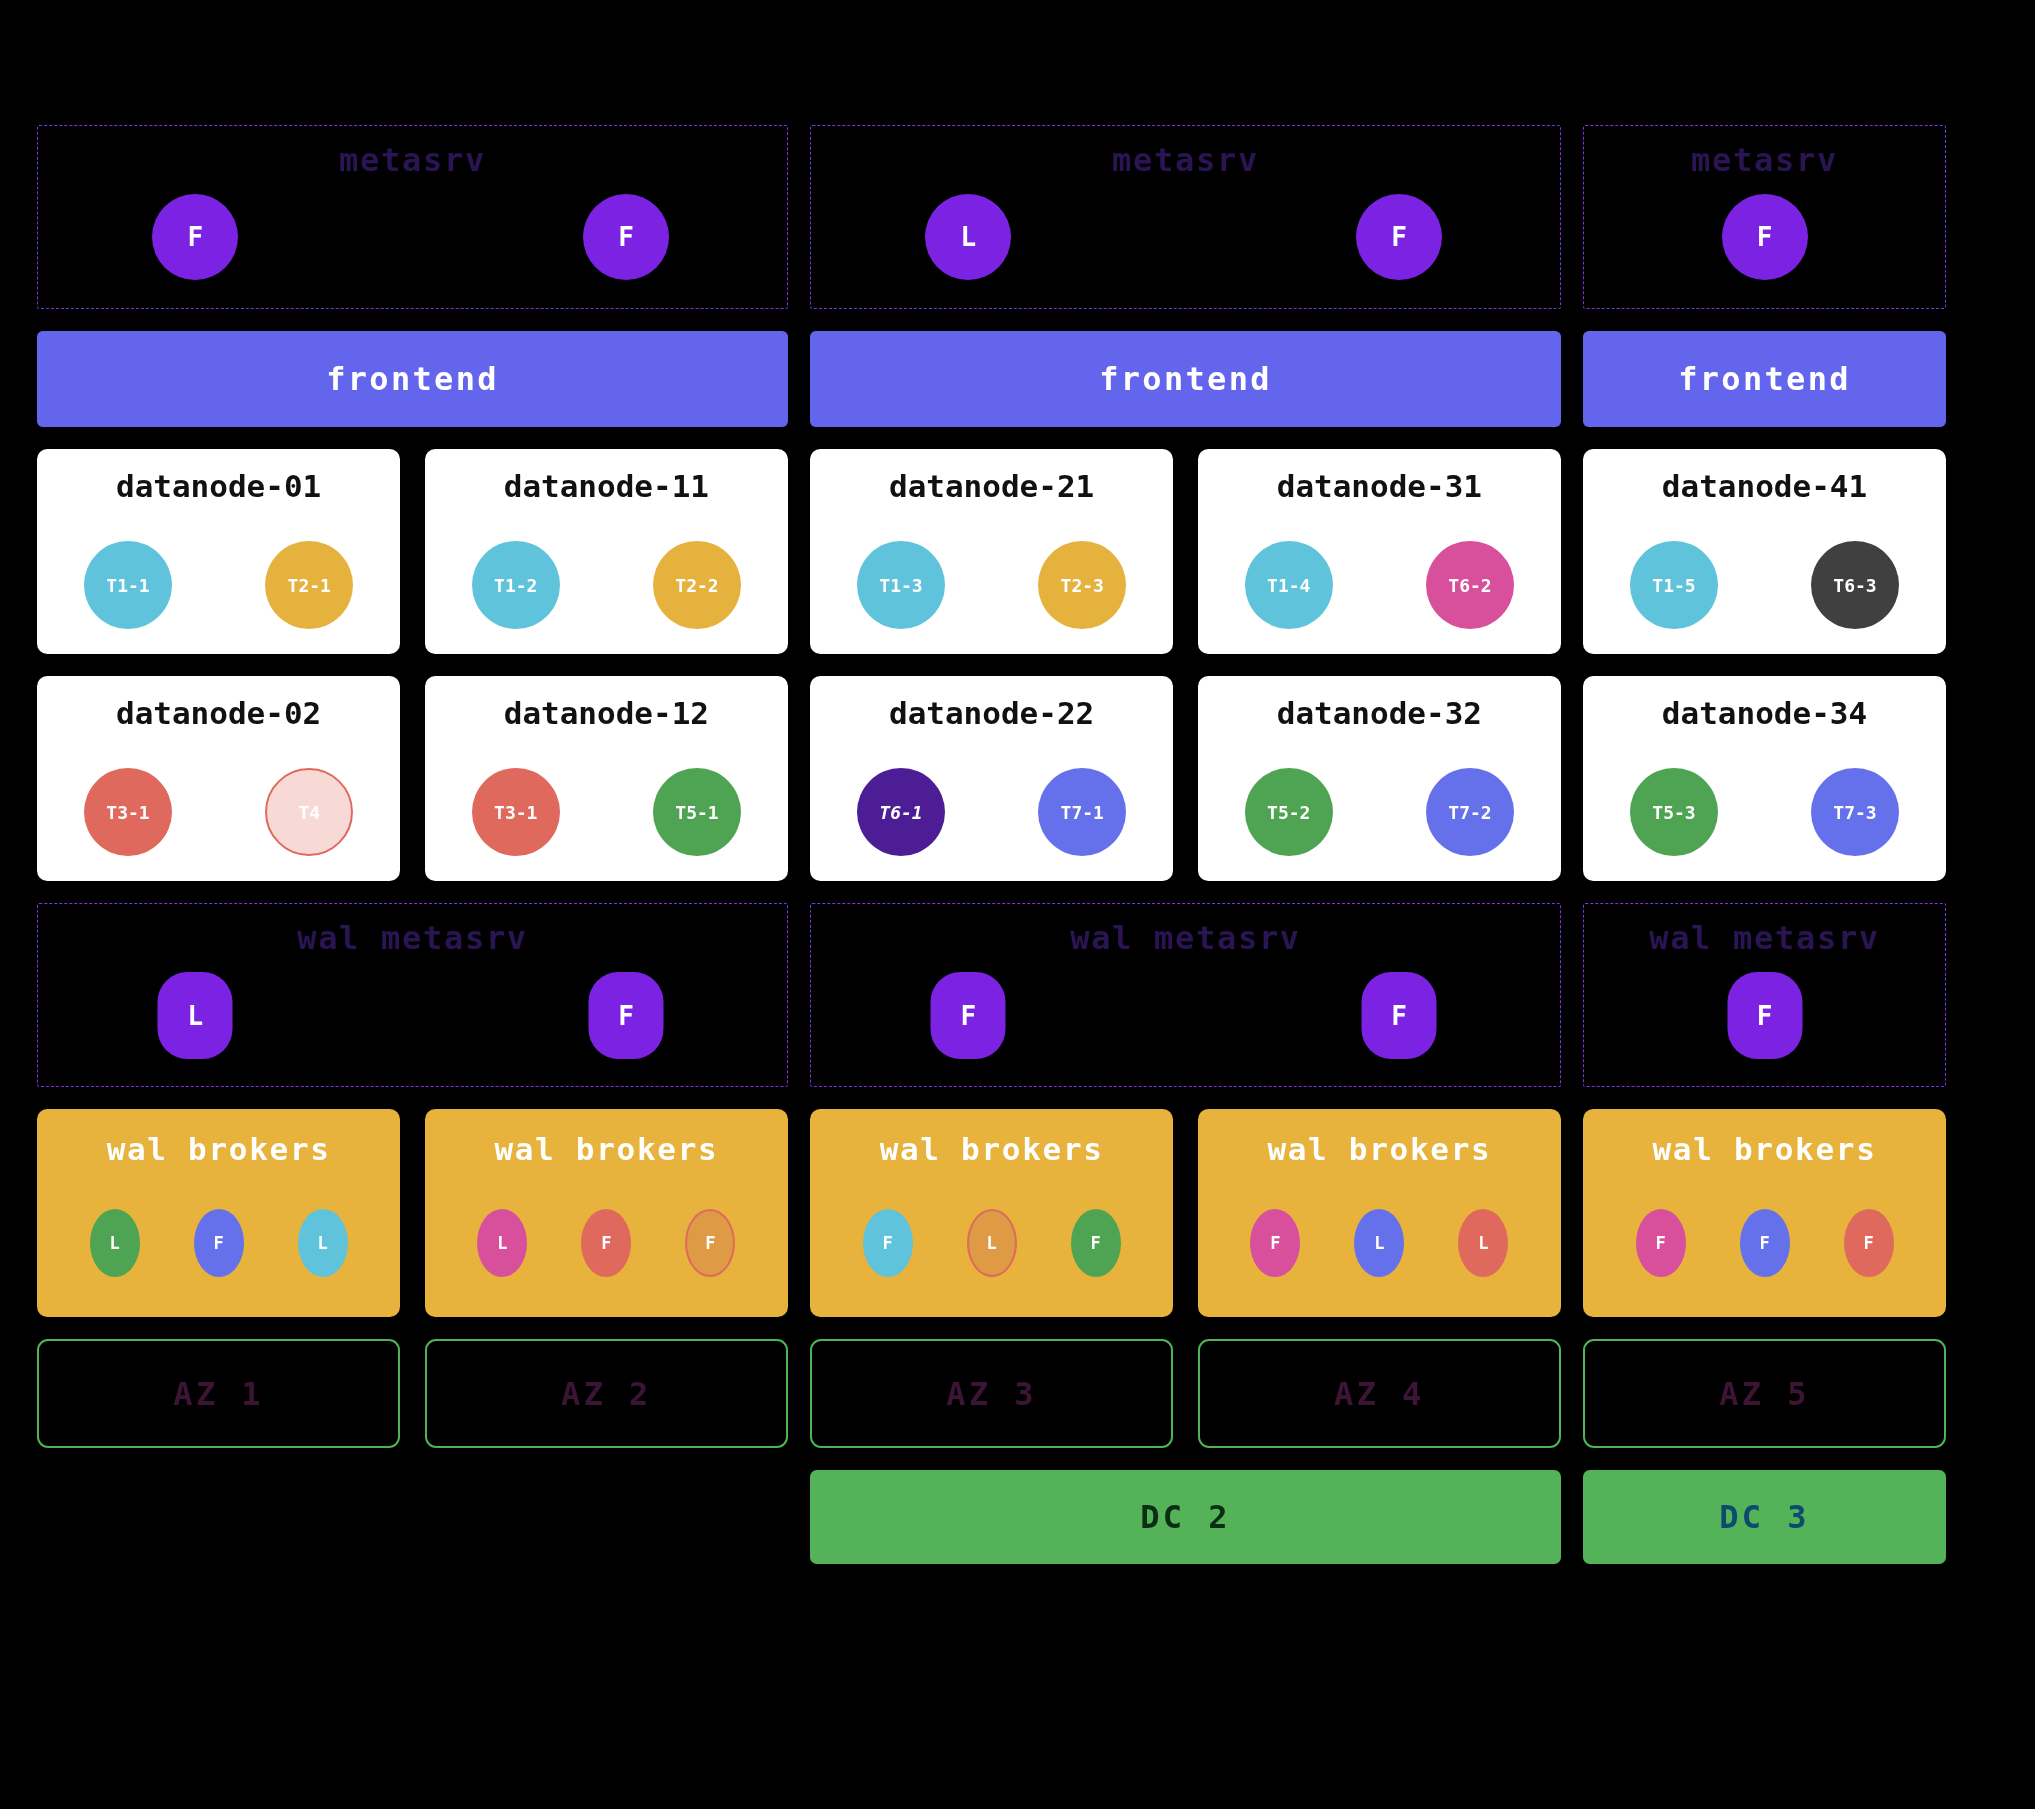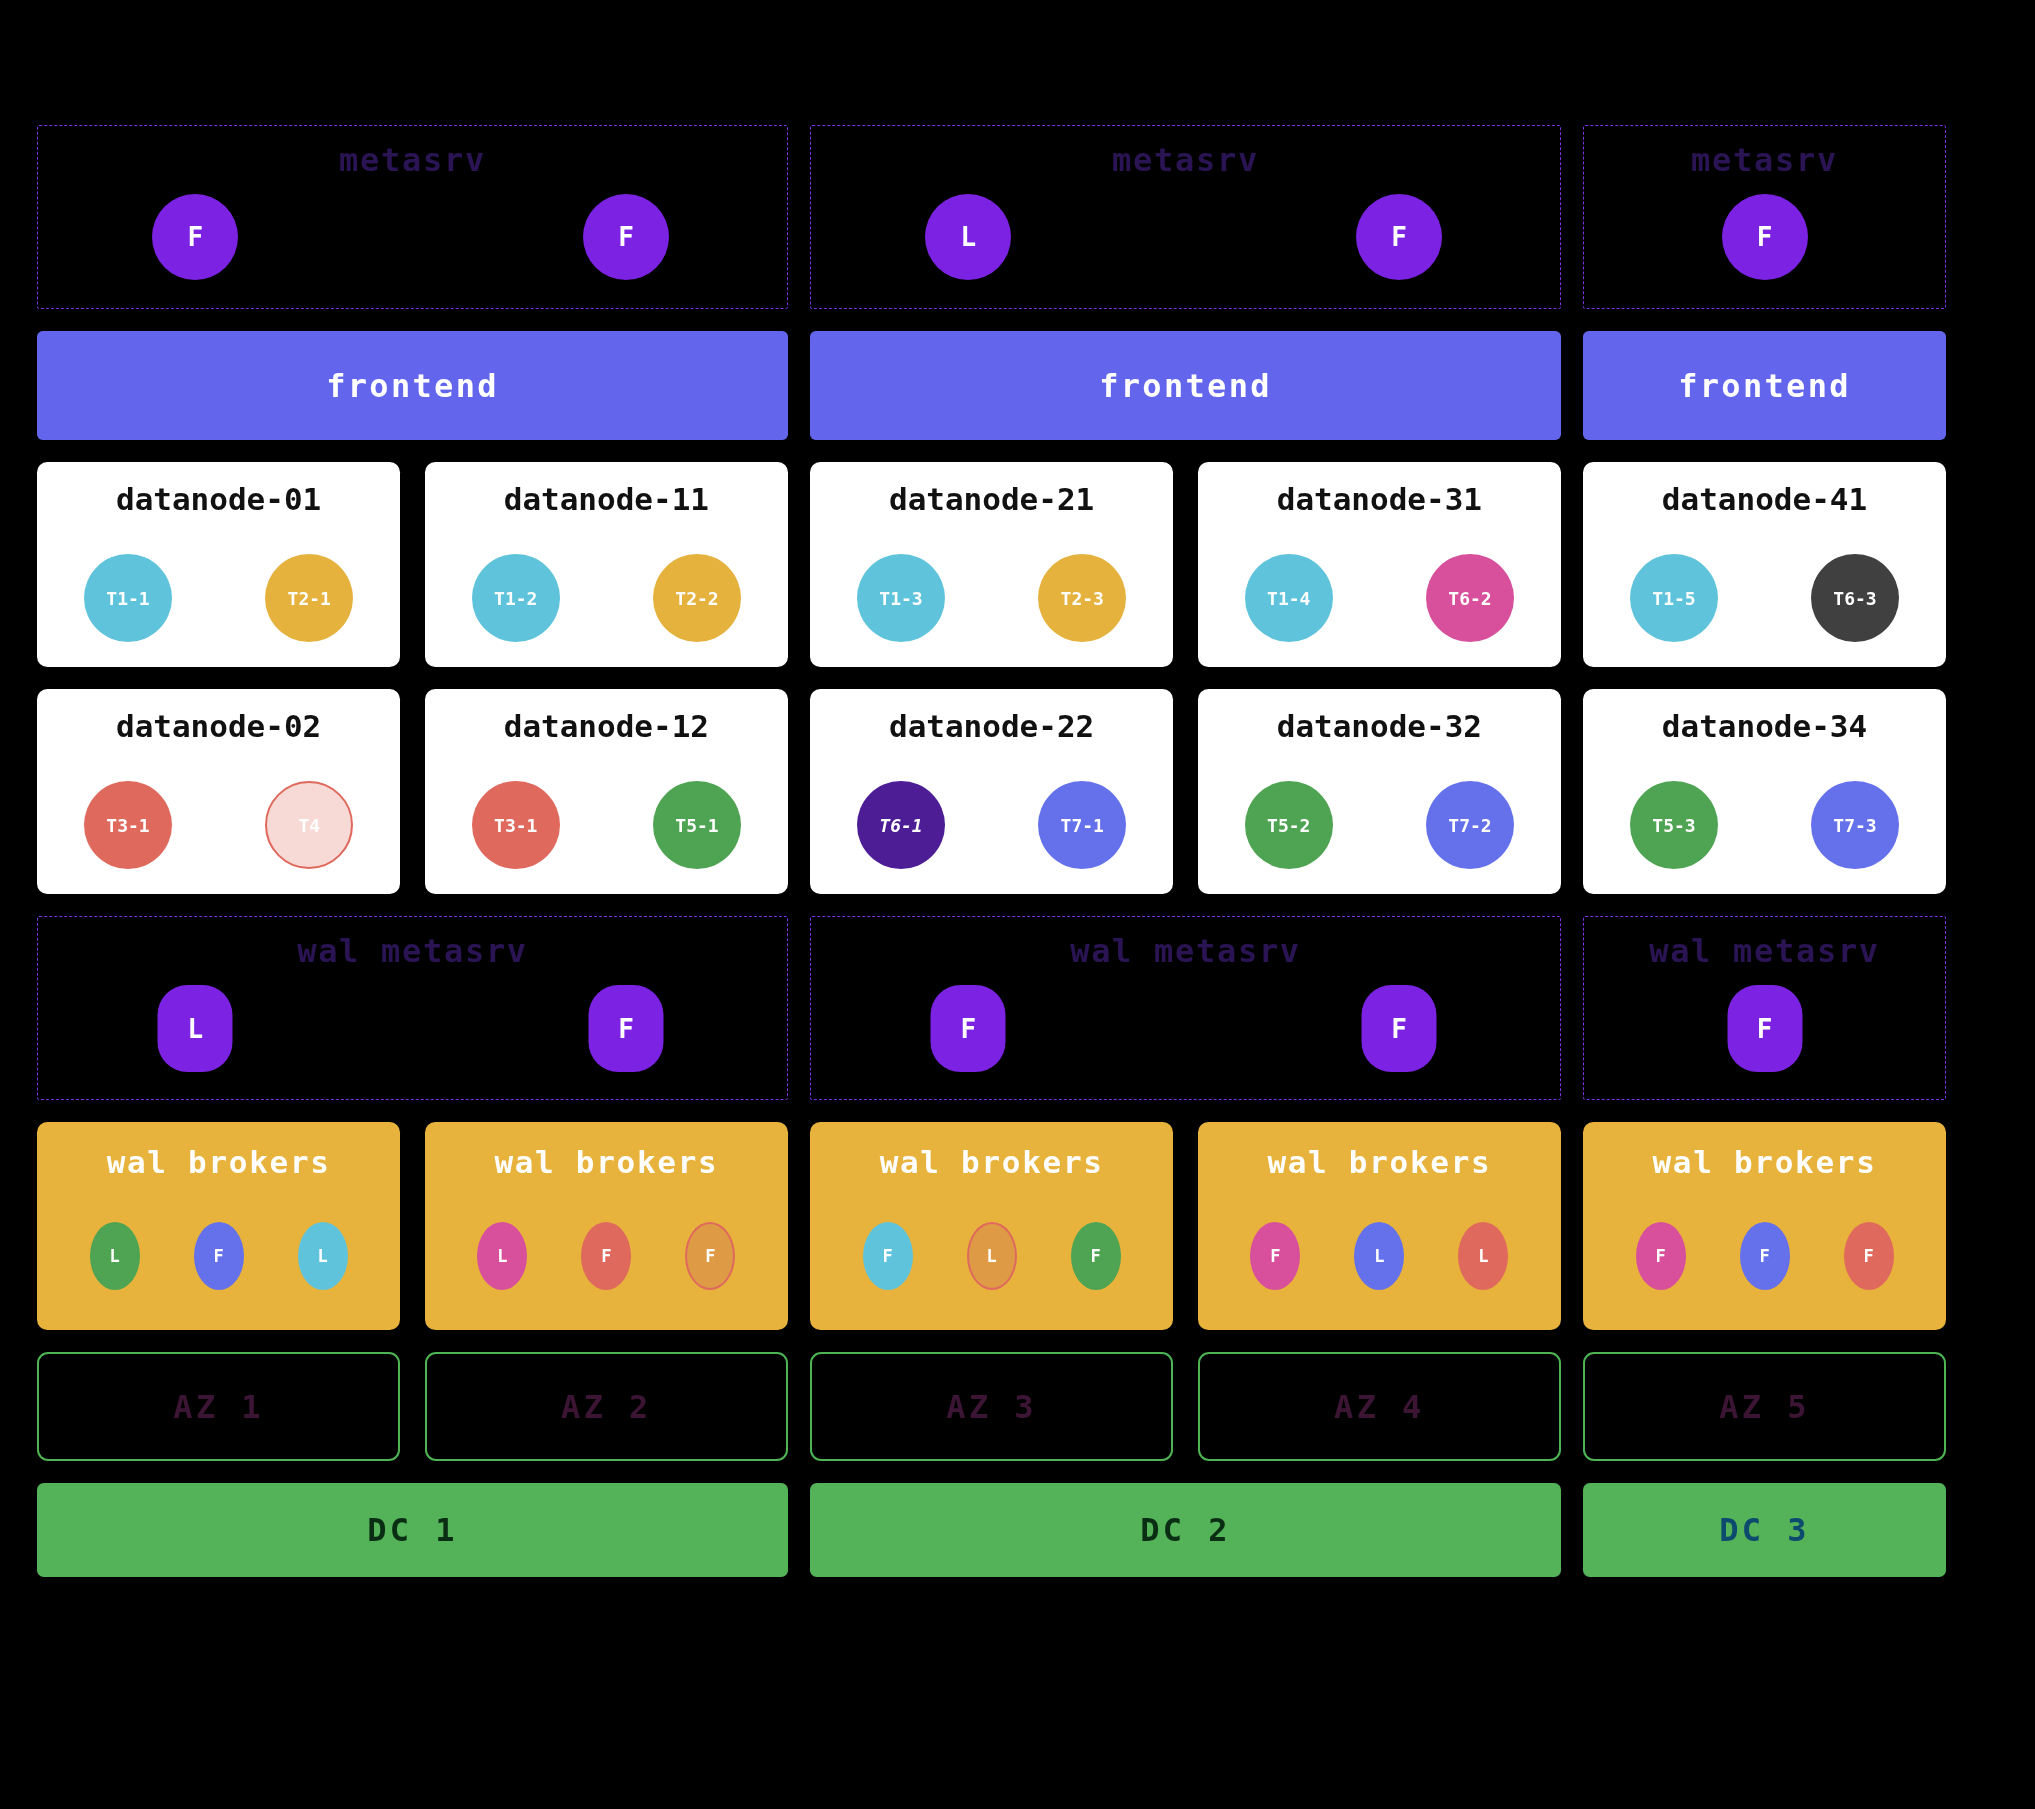--- a/index.html
+++ b/index.html
@@ -29,21 +29,21 @@
     position: absolute; top: 68px; width: 86px; height: 86px; border-radius: 50%;
     color: #fff; display: flex; align-items: center; justify-content: center;
     font-size: 26px; font-weight: bold; transform: translateX(-50%);
   }
   .msnode.sq { width: 75px; height: 87px; border-radius: 30px; }
   .pos-left   { left: 21%; }
   .pos-right  { left: 78.5%; }
   .pos-center { left: 50%; }
 
   .frontend {
-    height: 109px; border-radius: 5.7px; color: #fff;
+    height: 96px; border-radius: 5.7px; color: #fff;
     display: flex; align-items: center; justify-content: center;
     font-size: 32px; font-weight: bold; letter-spacing: 2.3px;
   }
 
   .datanode {
     height: 205px; background: #fff; border-radius: 10.3px;
     padding: 19.4px 47px 0 47px; display: flex; flex-direction: column;
   }
   .dn-title { text-align: center; font-size: 31px; font-weight: bold; color: #111; }
   .dn-regions { display: flex; justify-content: space-between; margin-top: 37px; }
@@ -150,21 +150,20 @@
           <div class="broker outlined" style="background: rgb(222, 154, 69);">F</div>
         </div>
       </div>
     </div>
 
     <div class="pair">
       <div class="az" style="color: rgb(60, 21, 53); border-color: rgb(77, 179, 83);">AZ 1</div>
       <div class="az" style="color: rgb(60, 21, 53); border-color: rgb(77, 179, 83);">AZ 2</div>
     </div>
 
-    <div class="dcbar" style="background: rgb(84, 178, 88); color: rgb(10, 46, 20);">DC 1</div>
   </div>
 
   <div class="dc-group wide">
 
     <div class="dashed-box">
       <div class="box-title" style="color: rgb(42, 20, 84);">metasrv</div>
       <div class="msnode pos-left" style="background: rgb(123, 34, 227);">L</div>
       <div class="msnode pos-right" style="background: rgb(123, 34, 227);">F</div>
     </div>
 

